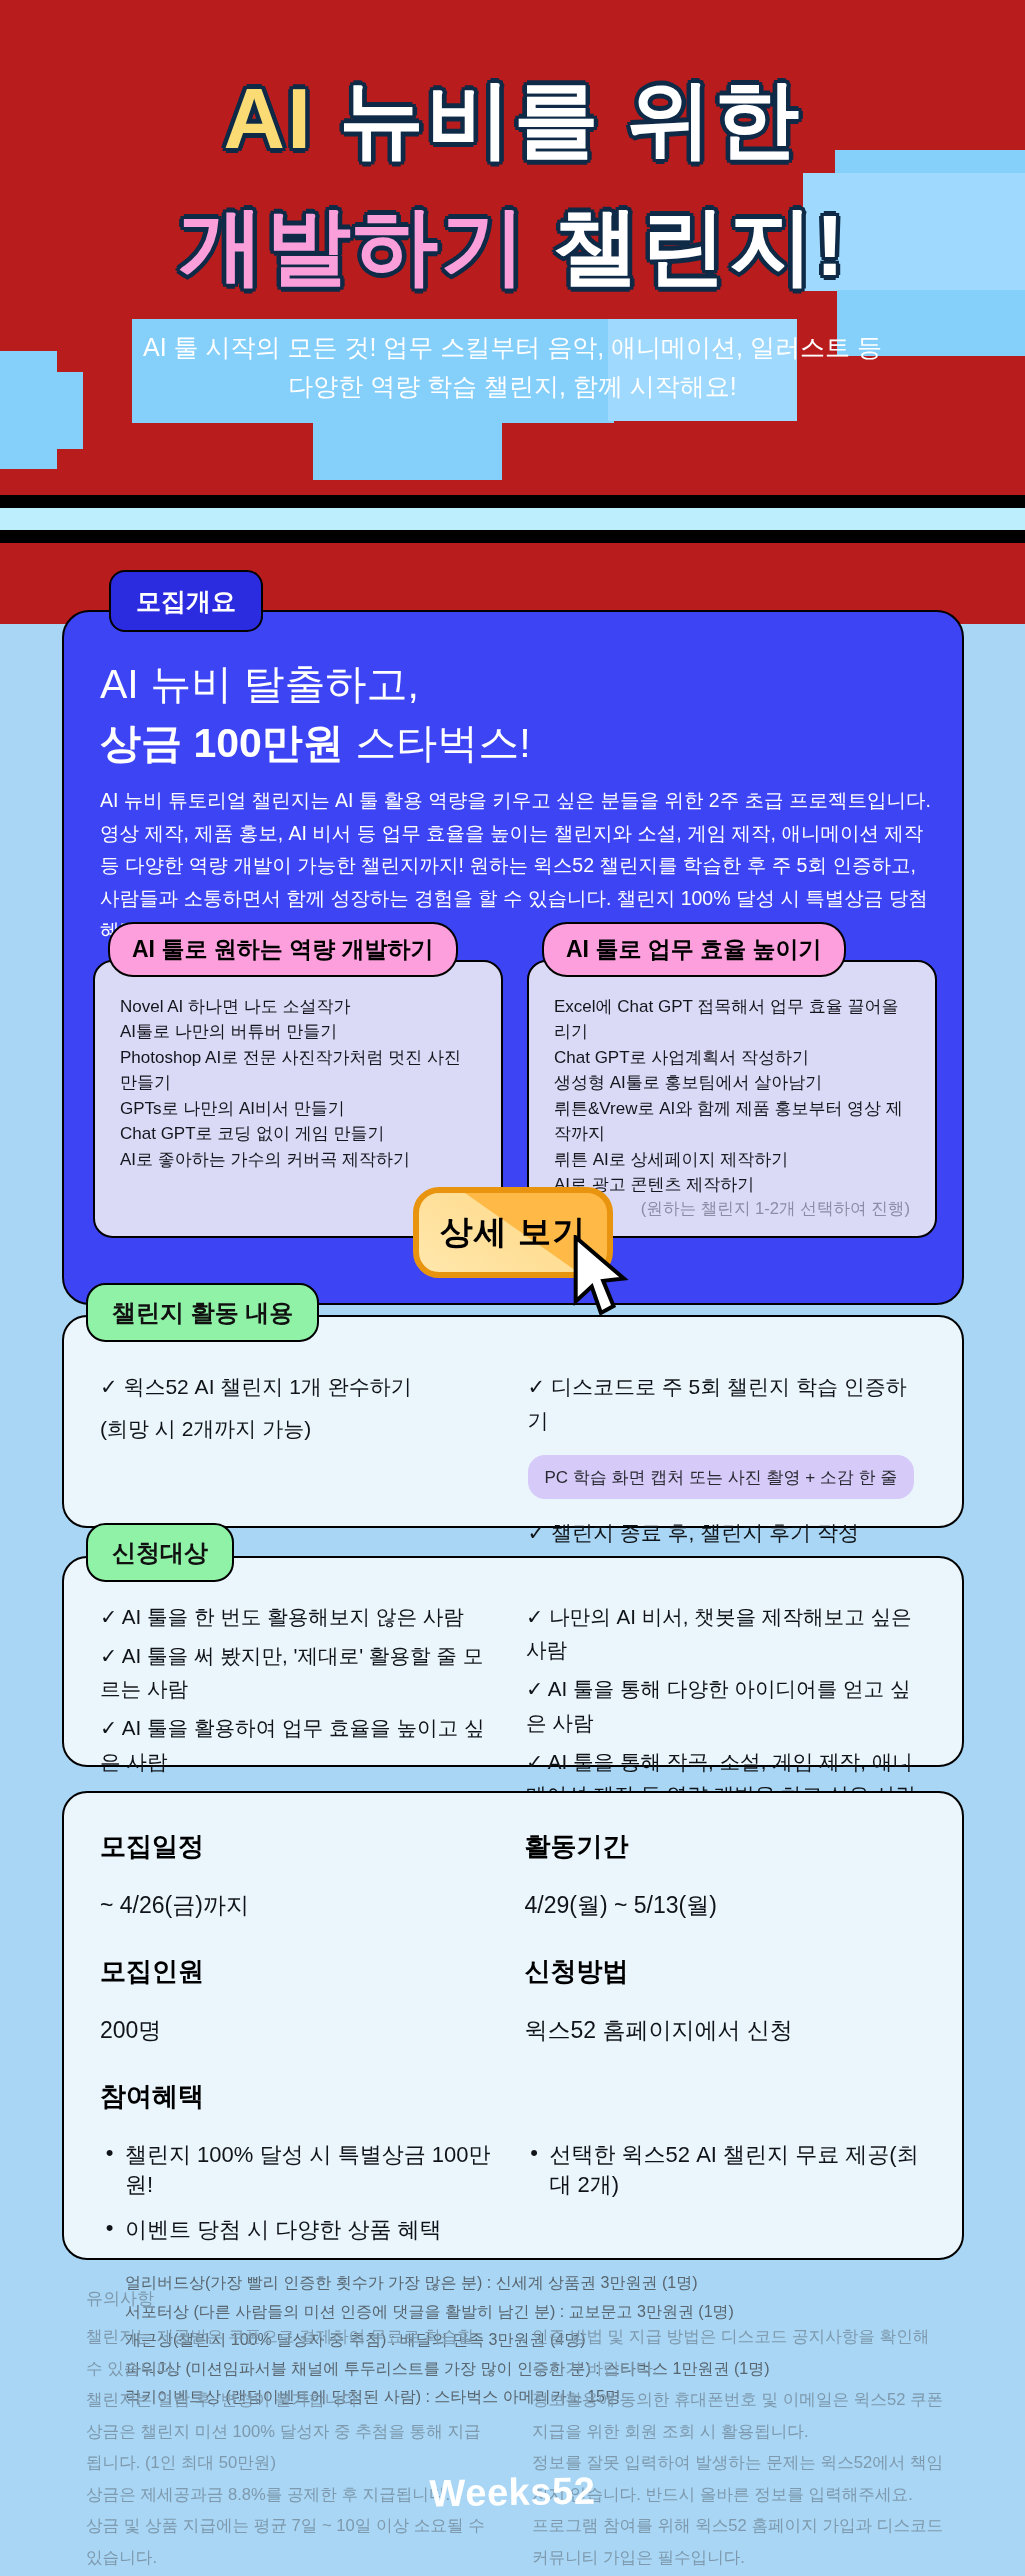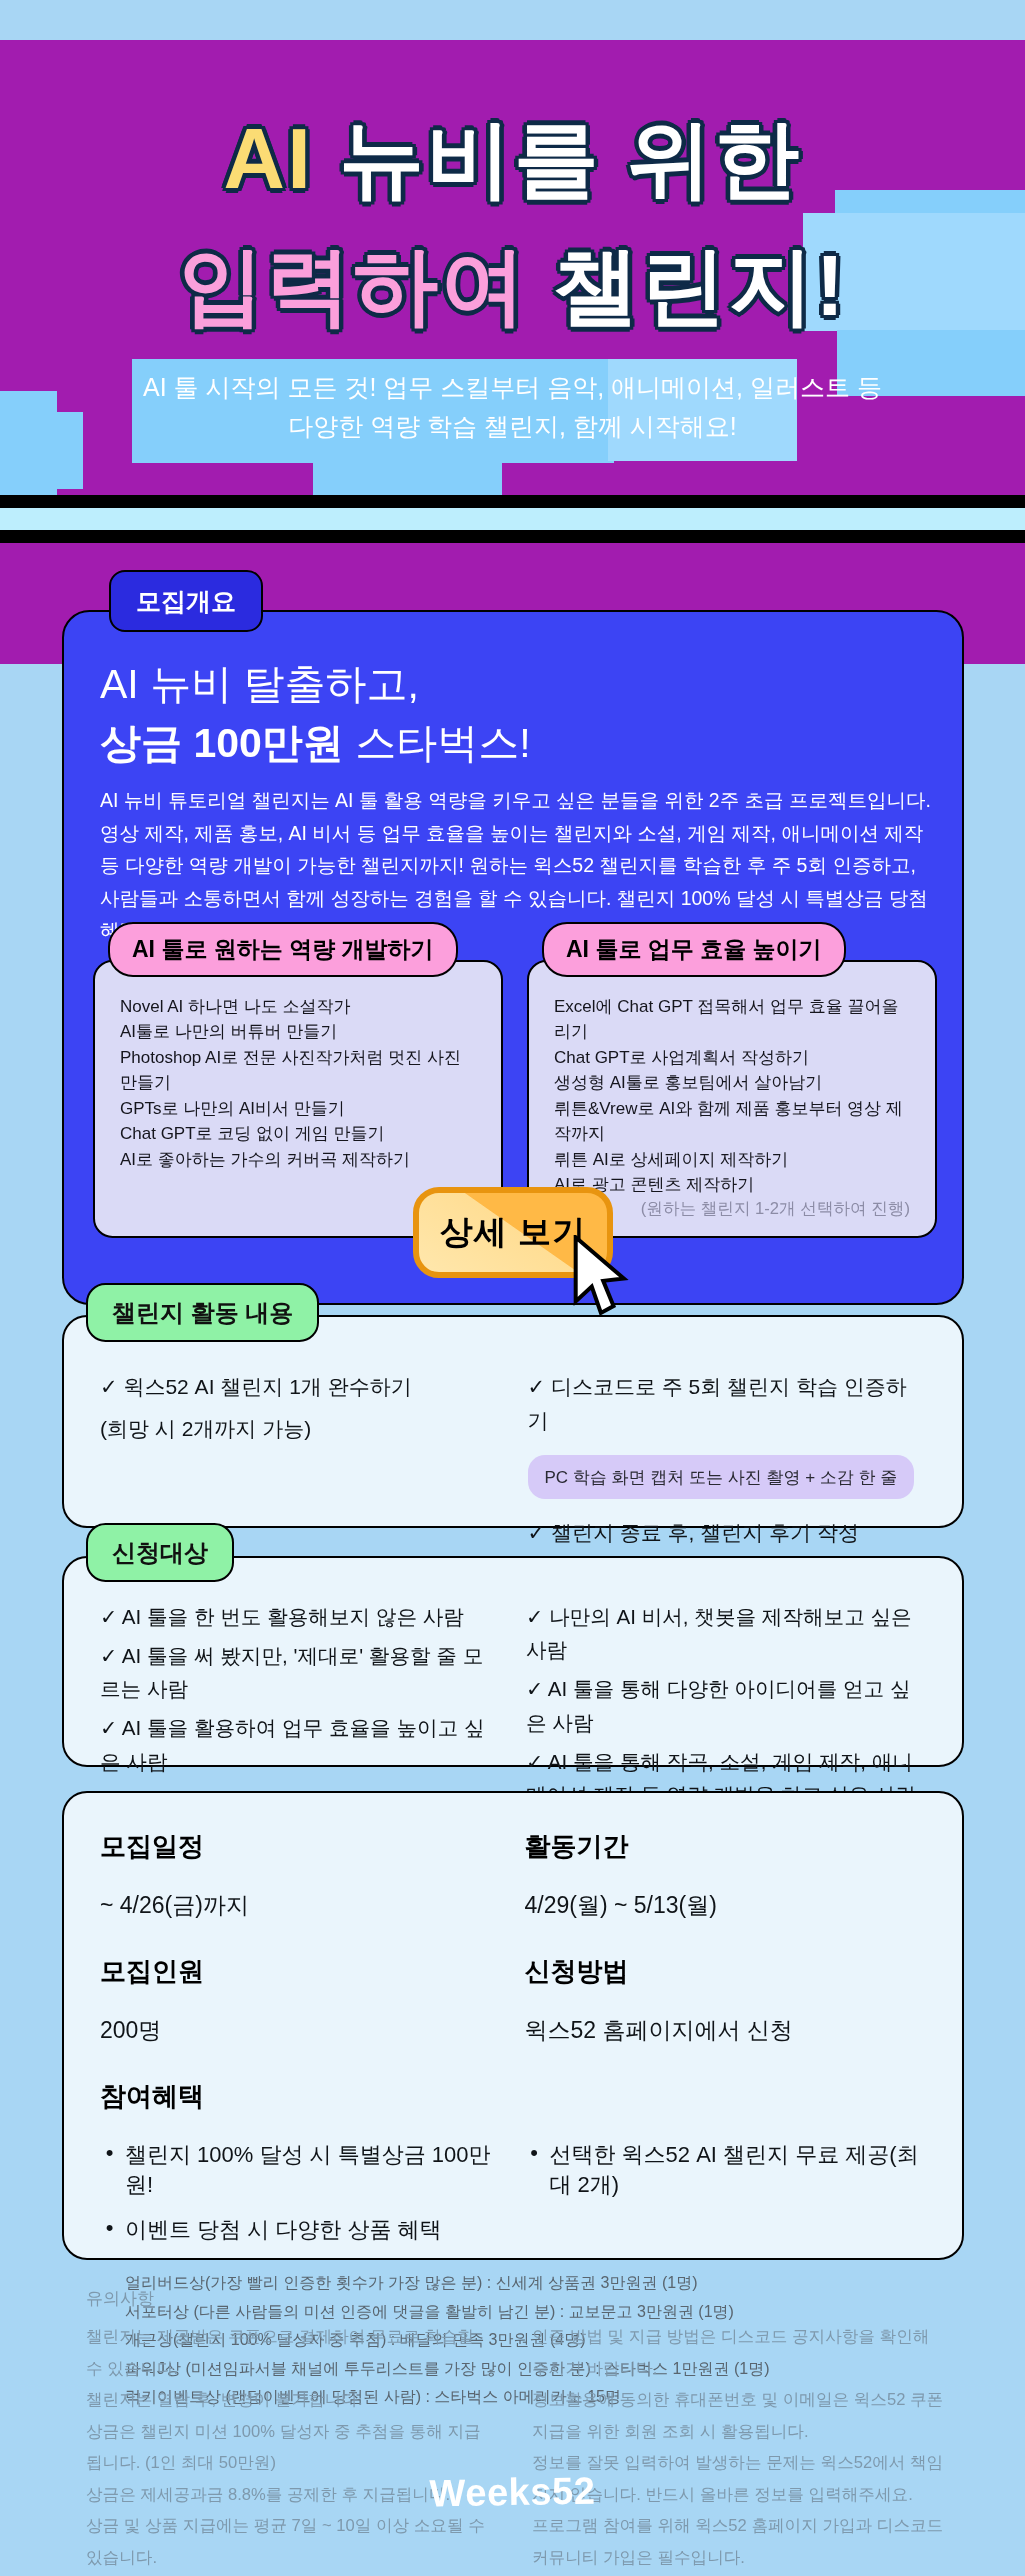--- a/index.html
+++ b/index.html
@@ -2,21 +2,21 @@
 <html style="font-size:9.2px"><head>
 <meta charset="utf-8">
 <style>
   html,body{margin:0;padding:0;background:#fff;}
   #page{
     position:relative;width:1025px;height:2576px;overflow:hidden;
     font-family:"Liberation Sans","DejaVu Sans",sans-serif;
     background:#A8D6F4;
   }
   
-  .hero{position:absolute;left:0;top:0;width:1025px;height:624px;background:#a21caf;overflow:hidden;margin-top:40px;}
+  .hero{position:absolute;left:0;top:0;width:1025px;height:624px;background:#b91c1c;overflow:hidden;}
   .cloud{position:absolute;}
   .toneA{background:#85CFFB;}
   .toneB{background:#9FD9FD;}
   .hero-title{position:absolute;left:0;top:55px;width:100%;text-align:center;
     font-weight:900;font-size:85px;line-height:127px;letter-spacing:2.3px;
     text-shadow:
       -4.6px 0 #0E2A47,4.6px 0 #0E2A47,0 -4.6px #0E2A47,0 4.6px #0E2A47,
       -3.4px -3.4px #0E2A47,3.4px -3.4px #0E2A47,-3.4px 3.4px #0E2A47,3.4px 3.4px #0E2A47;}
   .t-yellow{color:#FBDC74;}
   .t-white{color:#FFFFFF;}
@@ -99,21 +99,21 @@
     <div class="cloud toneA" style="left:33px;top:372px;width:50px;height:77px;"></div>
     <div class="cloud toneA" style="left:132px;top:319px;width:482px;height:104px;"></div>
     <div class="cloud toneB" style="left:608px;top:319px;width:189px;height:102px;"></div>
     <div class="cloud toneA" style="left:835px;top:150px;width:190px;height:42px;"></div>
     <div class="cloud toneB" style="left:803px;top:173px;width:222px;height:118px;"></div>
     <div class="cloud toneA" style="left:837px;top:290px;width:188px;height:66px;"></div>
     <div class="cloud toneA" style="left:313px;top:423px;width:189px;height:57px;"></div>
 
     <div class="hero-title">
       <div><span class="t-yellow">AI</span><span class="t-white"> 뉴비를 위한</span></div>
-      <div><span class="t-pink">입력하여</span><span class="t-white"> 챌린지!</span></div>
+      <div><span class="t-pink">개발하기</span><span class="t-white"> 챌린지!</span></div>
     </div>
     <div class="hero-sub">
       <div>AI 툴 시작의 모든 것! 업무 스킬부터 음악, 애니메이션, 일러스트 등</div>
       <div>다양한 역량 학습 챌린지, 함께 시작해요!</div>
     </div>
   </div>
 
   <div class="stripe black1"></div>
   <div class="stripe cyan"></div>
   <div class="stripe black2"></div>

